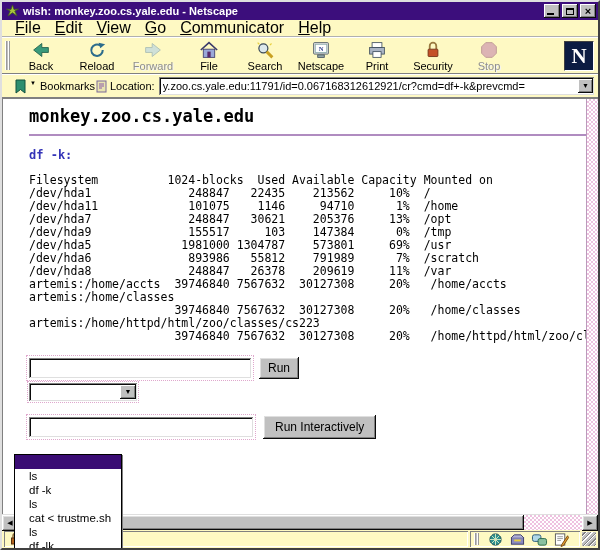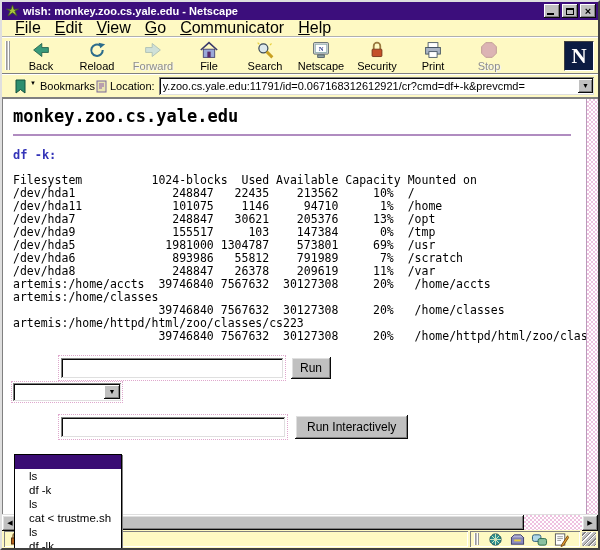--- a/index.html
+++ b/index.html
@@ -61,32 +61,32 @@
   .urlwrap input { flex:1; border:none; outline:none; background:transparent;
                    font:11px "Liberation Sans",sans-serif; padding:0 2px 0 4px; }
   .urlbtn { width:15px; height:14px; margin-right:1px; background:#c0c0c0; flex:none;
             box-shadow: inset -1px -1px 0 #0a0a0a, inset 1px 1px 0 #fff, inset -2px -2px 0 #808080;
             font-size:7px; line-height:14px; text-align:center; cursor:pointer; }
   .whatsrel { margin:0 2px 0 8px; }
 
   
   .pagewrap { height:415px; display:flex; }
   .page { flex:1; background:#fff; overflow:hidden; position:relative;
-          padding-left:10px; border-left:1px solid #808080; }
+          padding-left:26px; border-left:1px solid #808080; }
   .vstrip { width:12px; flex:none;
             background: repeating-conic-gradient(#eec2e0 0% 25%, #ffffff 0% 50%);
             background-size:4px 4px; border-left:1px solid #b9b;
   }
   .h1 { margin-top:7px; font:bold 17px/20px "DejaVu Sans Mono",monospace; color:#000; }
   .hrule { margin-top:8px; width:558px; height:2px; background:#b08cc0; }
   .cmd { margin-top:12px; font:bold 12px/14px "DejaVu Sans Mono",monospace; color:#3434b8; }
   pre.df { margin-top:12px; font:11.5px/13px "DejaVu Sans Mono",monospace; color:#000; white-space:pre; }
   .curdir { margin-top:22px; font:bold 15px/18px "Liberation Serif",serif; color:#000; }
   .curdir a { color:#3f3fc0; text-decoration:underline; cursor:pointer; }
-  .frow { margin-top:14px; display:flex; align-items:center;margin-left:48px; }
+  .frow { margin-top:14px; display:flex; align-items:center; }
   .tinput { width:222px; height:20px; background:#fff; border:none;
             box-shadow: inset 1px 1px 0 #808080, inset -1px -1px 0 #dfdfdf, inset 2px 2px 0 #0a0a0a;
             outline:1px dotted #dfa8cd; outline-offset:2px;
             font:12px "Liberation Sans",sans-serif; padding:0 4px; }
   .btn { height:22px; background:#c0c0c0; border:none; cursor:pointer;
          box-shadow: inset -1px -1px 0 #0a0a0a, inset 1px 1px 0 #fff, inset -2px -2px 0 #808080, inset 2px 2px 0 #dfdfdf;
          font:12px "Liberation Sans",sans-serif; padding:0 9px; margin-left:8px; }
   .btn.wide { height:24px; margin-left:10px; padding:0 12px; }
   .combo { margin-top:4px; width:108px; height:18px; background:#fff; display:flex; align-items:center;
            box-shadow: inset 1px 1px 0 #808080, inset -1px -1px 0 #dfdfdf, inset 2px 2px 0 #0a0a0a;
@@ -216,36 +216,36 @@
           <text x="12" y="12" font-size="8" font-family="serif" text-anchor="middle" fill="#2a3a8a" font-weight="bold">N</text>
           <rect x="8" y="17" width="8" height="3" fill="#9aa" stroke="#3a4a5a"></rect>
         </svg>
         </span>
       <span class="lbl">Netscape</span>
     </div>
 
     <div class="tb">
       <span class="ic">
         <svg width="20" height="18" viewBox="0 0 24 22">
-          <path d="M8 10 v-4 a4 4 0 0 1 8 0 v4" fill="none" stroke="#9a7a40" stroke-width="2.2"></path>
-          <rect x="6" y="10" width="12" height="9" rx="1" fill="#c45028" stroke="#6a2810"></rect>
-        </svg>
-        </span>
-      <span class="lbl">Security</span>
-    </div>
-
-    <div class="tb">
-      <span class="ic">
-        <svg width="20" height="18" viewBox="0 0 24 22">
           <rect x="6" y="2" width="12" height="6" fill="#fff" stroke="#3a4a5a"></rect>
           <rect x="3" y="8" width="18" height="8" fill="#aab4c4" stroke="#3a4a5a"></rect>
           <rect x="7" y="13" width="10" height="7" fill="#fff" stroke="#3a4a5a"></rect>
         </svg>
         </span>
       <span class="lbl">Print</span>
+    </div>
+
+    <div class="tb">
+      <span class="ic">
+        <svg width="20" height="18" viewBox="0 0 24 22">
+          <path d="M8 10 v-4 a4 4 0 0 1 8 0 v4" fill="none" stroke="#9a7a40" stroke-width="2.2"></path>
+          <rect x="6" y="10" width="12" height="9" rx="1" fill="#c45028" stroke="#6a2810"></rect>
+        </svg>
+        </span>
+      <span class="lbl">Security</span>
     </div>
 
     <div class="tb disabled">
       <span class="ic">
         <svg width="20" height="18" viewBox="0 0 24 22">
           <polygon points="8,2 16,2 21,7 21,15 16,20 8,20 3,15 3,7" fill="#dcb4b4" stroke="#b89090"></polygon>
         </svg>
         </span>
       <span class="lbl">Stop</span>
     </div>

